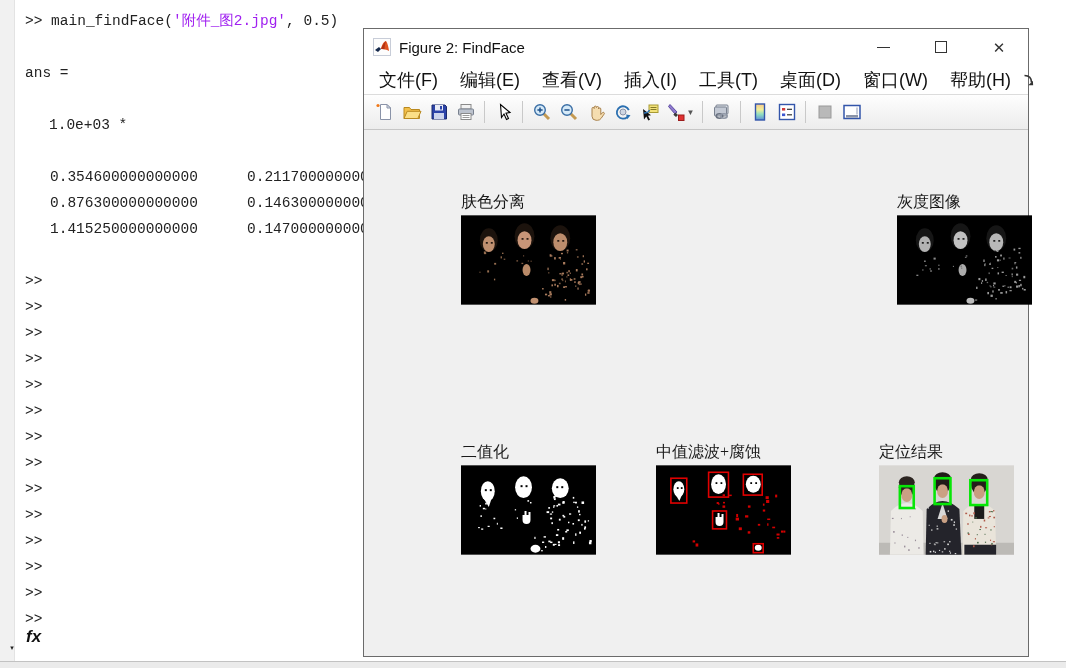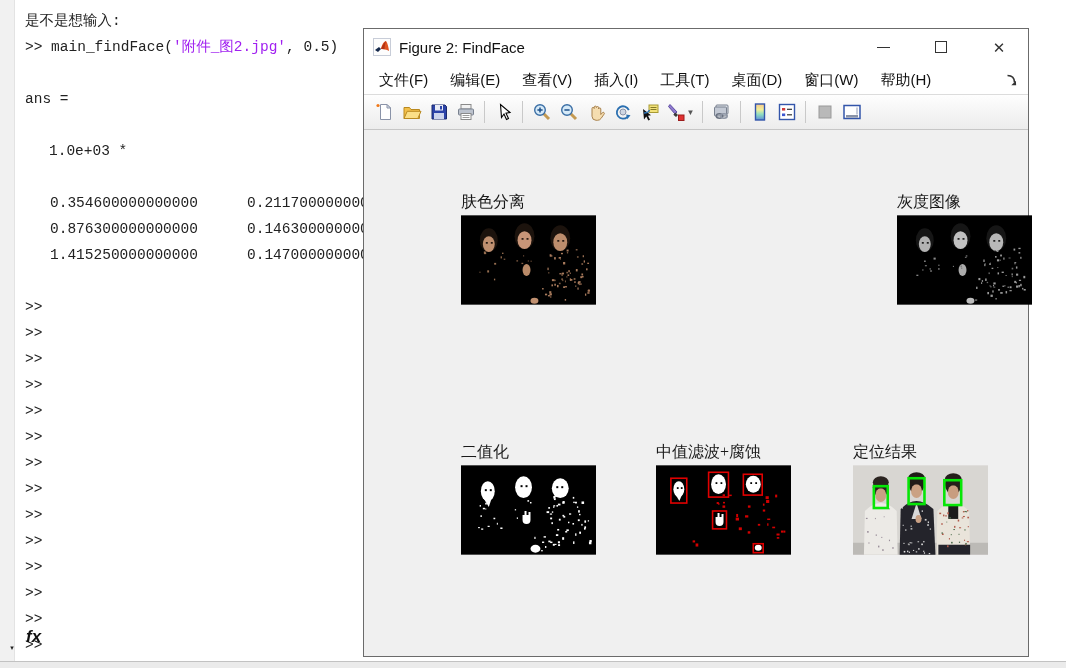--- a/index.html
+++ b/index.html
@@ -35,21 +35,21 @@
   .titlebar .ttext { font-size:15px; color:#111; margin-left:8px; flex:1 1 auto;
                      white-space:nowrap; overflow:hidden; }
   .winbtn { width:58px; height:36px; display:flex; align-items:center; justify-content:center;
             background:transparent; border:none; cursor:default; flex:none; }
   .glyph-min { width:13px; border-top:1.6px solid #333; }
   .glyph-max { width:12px; height:12px; border:1.6px solid #333; }
   .glyph-close { font-size:15px; color:#333; line-height:15px; }
 
   .menubar { height:30px; background:#fff; border-bottom:1px solid #dcdcdc;
              display:flex; align-items:center; padding:0 4px; flex:none; }
-  .menubar .menu-item { font-size:15px; color:#111; padding:0 11px; height:30px;
+  .menubar .menu-item { font-size:18px; color:#111; padding:0 11px; height:30px;
                         line-height:30px; white-space:nowrap; }
   .menubar .spacer { flex:1 1 auto; }
   .dock-btn { width:26px; height:26px; display:flex; align-items:center;
               justify-content:center; border:none; background:transparent; }
 
   .toolbar { height:35px; background:linear-gradient(#fefefe,#ececec);
              border-bottom:1px solid #c6c6c6; display:flex; align-items:center;
              padding-left:7px; flex:none; }
   .tbtn { width:27px; height:27px; border:none; background:transparent;
           display:flex; align-items:center; justify-content:center; padding:0; }
@@ -59,29 +59,28 @@
   .canvas { flex:1 1 auto; background:#f0f0f0; position:relative; }
   .subplot { position:absolute; width:135px; }
   .subplot .sp-title { font-family:"Liberation Serif","DejaVu Serif",serif;
                        font-size:16px; color:#1a1a1a; 
                        height:20px; line-height:20px; white-space:nowrap; }
   .subplot svg.spimg { display:block; margin-top:3px; width:135px; height:90px; }
   .sp1 { left:97px;  top:62px; }
   .sp2 { left:489px; top:62px;padding-left:44px; }
   .sp3 { left:97px;  top:312px; }
   .sp4 { left:292px; top:312px; }
-  .sp5 { left:489px; top:312px; }
+  .sp5 { left:515px; top:312px; }
 </style>
 </head>
 <body>
 
 <div class="left-strip"></div>
 
 <div class="cmdwin">
-  <div class="cw-line">是不是想输入:</div>
   <div class="cw-line"><span>&gt;&gt;</span><span> </span><span>main_findFace(</span><span class="cw-string">'附件_图2.jpg'</span><span>, 0.5)</span></div>
   <div class="cw-line"></div>
   <div class="cw-line">ans =</div>
   <div class="cw-line"></div>
   <div class="cw-line indent1">1.0e+03 *</div>
   <div class="cw-line"></div>
   <div>
       <div class="cw-line mat-row"><span class="mat-cell c0">0.354600000000000</span><span class="mat-cell c1">0.211700000000000</span></div>
       <div class="cw-line mat-row"><span class="mat-cell c0">0.876300000000000</span><span class="mat-cell c1">0.146300000000000</span></div>
       <div class="cw-line mat-row"><span class="mat-cell c0">1.415250000000000</span><span class="mat-cell c1">0.147000000000000</span></div>

